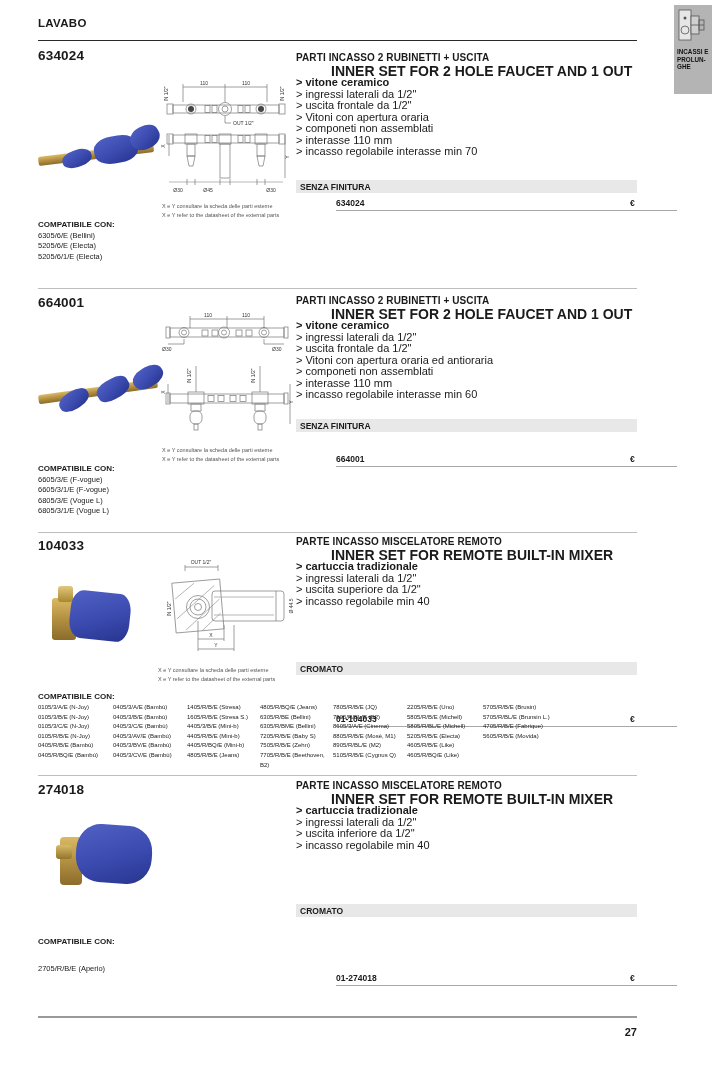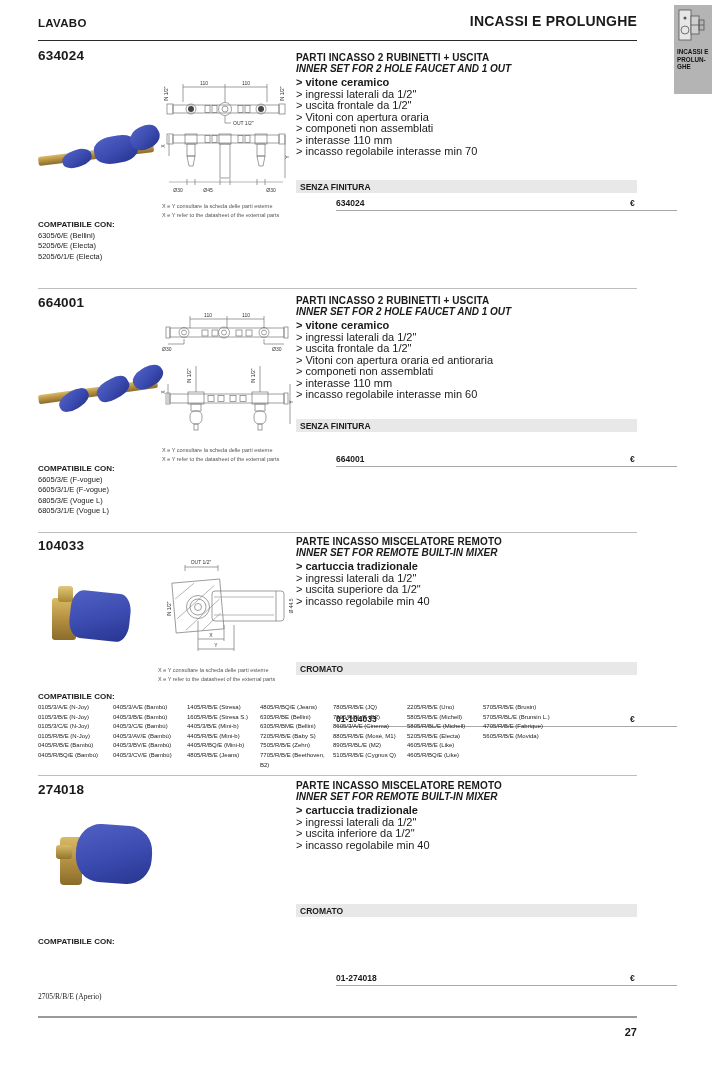--- a/index.html
+++ b/index.html
@@ -10,21 +10,21 @@
   
   .h-left{font-size:11.5px;font-weight:bold;letter-spacing:.3px;}
   .h-right{font-size:14px;font-weight:bold;text-align:right;letter-spacing:.2px;}
   .h-rule{border-top:1.5px solid #2a2a2a;width:599px;height:0;}
   
   .tab{background:#b4b4b4;width:38px;height:89px;padding:3px 3px 0 3px;box-sizing:border-box;}
   .tab-text{font-size:6.3px;font-weight:bold;line-height:7.6px;color:#111;margin-top:2px;}
   
   .code{font-size:13.5px;font-weight:bold;letter-spacing:.2px;}
   .sec-title{font-size:10px;font-weight:bold;letter-spacing:.1px;}
-  .sec-sub{font-size:10px;font-weight:bold;font-style:italic;}
+  .sec-sub{font-size:14px;font-weight:bold;margin-left:35px;}
   .features{font-size:11px;line-height:11.5px;}
   .features div:first-child{font-weight:bold;}
   .finish-bar{background:#e8e8e8;width:341px;height:13px;box-sizing:border-box;
               font-size:8.5px;font-weight:bold;padding:2px 0 0 4px;}
   .price-row{width:341px;height:17px;border-bottom:1px solid #a8a8a8;position:relative;
              font-size:8.5px;font-weight:bold;padding-top:4px;box-sizing:border-box;}
   .price-row .euro{position:absolute;left:294px;top:4px;}
   .compat-label{font-size:8px;font-weight:bold;}
   .compat-list{font-size:7.5px;line-height:10.4px;}
   .compat-table{display:flex;font-size:6px;line-height:9.6px;width:600px;}
@@ -45,21 +45,20 @@
   .bluecap{background:linear-gradient(160deg,#5261c4 0%,#3a4aae 55%,#27348e 100%);}
   .photo .bar{position:absolute;border-radius:2px;}
   .photo .cap{position:absolute;}
 </style>
 </head>
 <body>
 
 <div class="page">
 
   <div class="abs h-left" style="left:38px;top:17px;">LAVABO</div>
-  <div class="abs h-right" style="left:337px;top:13px;width:300px;">INCASSI E PROLUNGHE</div>
   <div class="abs h-rule" style="left:38px;top:40px;"></div>
 
   <div class="abs tab" style="left:674px;top:5px;">
     <svg width="28" height="34" viewBox="0 0 28 34">
       <rect x="2" y="2" width="12" height="30" fill="#e6e6e6" stroke="#555" stroke-width="0.8"></rect>
       <circle cx="8" cy="22" r="4" fill="none" stroke="#555" stroke-width="0.8"></circle>
       <circle cx="8" cy="10" r="1.5" fill="#555"></circle>
       <rect x="14" y="8" width="8" height="18" fill="#cfcfcf" stroke="#555" stroke-width="0.8"></rect>
       <rect x="22" y="12" width="5" height="10" fill="none" stroke="#555" stroke-width="0.8"></rect>
       <line x1="14" y1="17" x2="27" y2="17" stroke="#555" stroke-width="0.8"></line>
@@ -402,20 +401,20 @@
       <div>&gt; incasso regolabile min 40</div>
     </div>
 
   <div class="abs finish-bar" style="left:296px;top:904px;">CROMATO</div>
   <div class="abs price-row" style="left:296px;top:918px;">
     <span>01-274018</span>
     <span class="euro">€</span>
   </div>
 
   <div class="abs compat-label" style="left:38px;top:937px;">COMPATIBILE CON:</div>
-  <div class="abs compat-list" style="left:38px;top:992px;font-family:Liberation Serif, serif;">
+  <div class="abs compat-list" style="left:38px;top:964px;">
       <div>2705/R/B/E (Aperio)</div>
     </div>
 
   <div class="abs b-rule" style="left:38px;top:1016px;"></div>
   <div class="abs pagenum" style="left:537px;top:1026px;text-align:right;">27</div>
 
 </div>
 
 </body></html>

